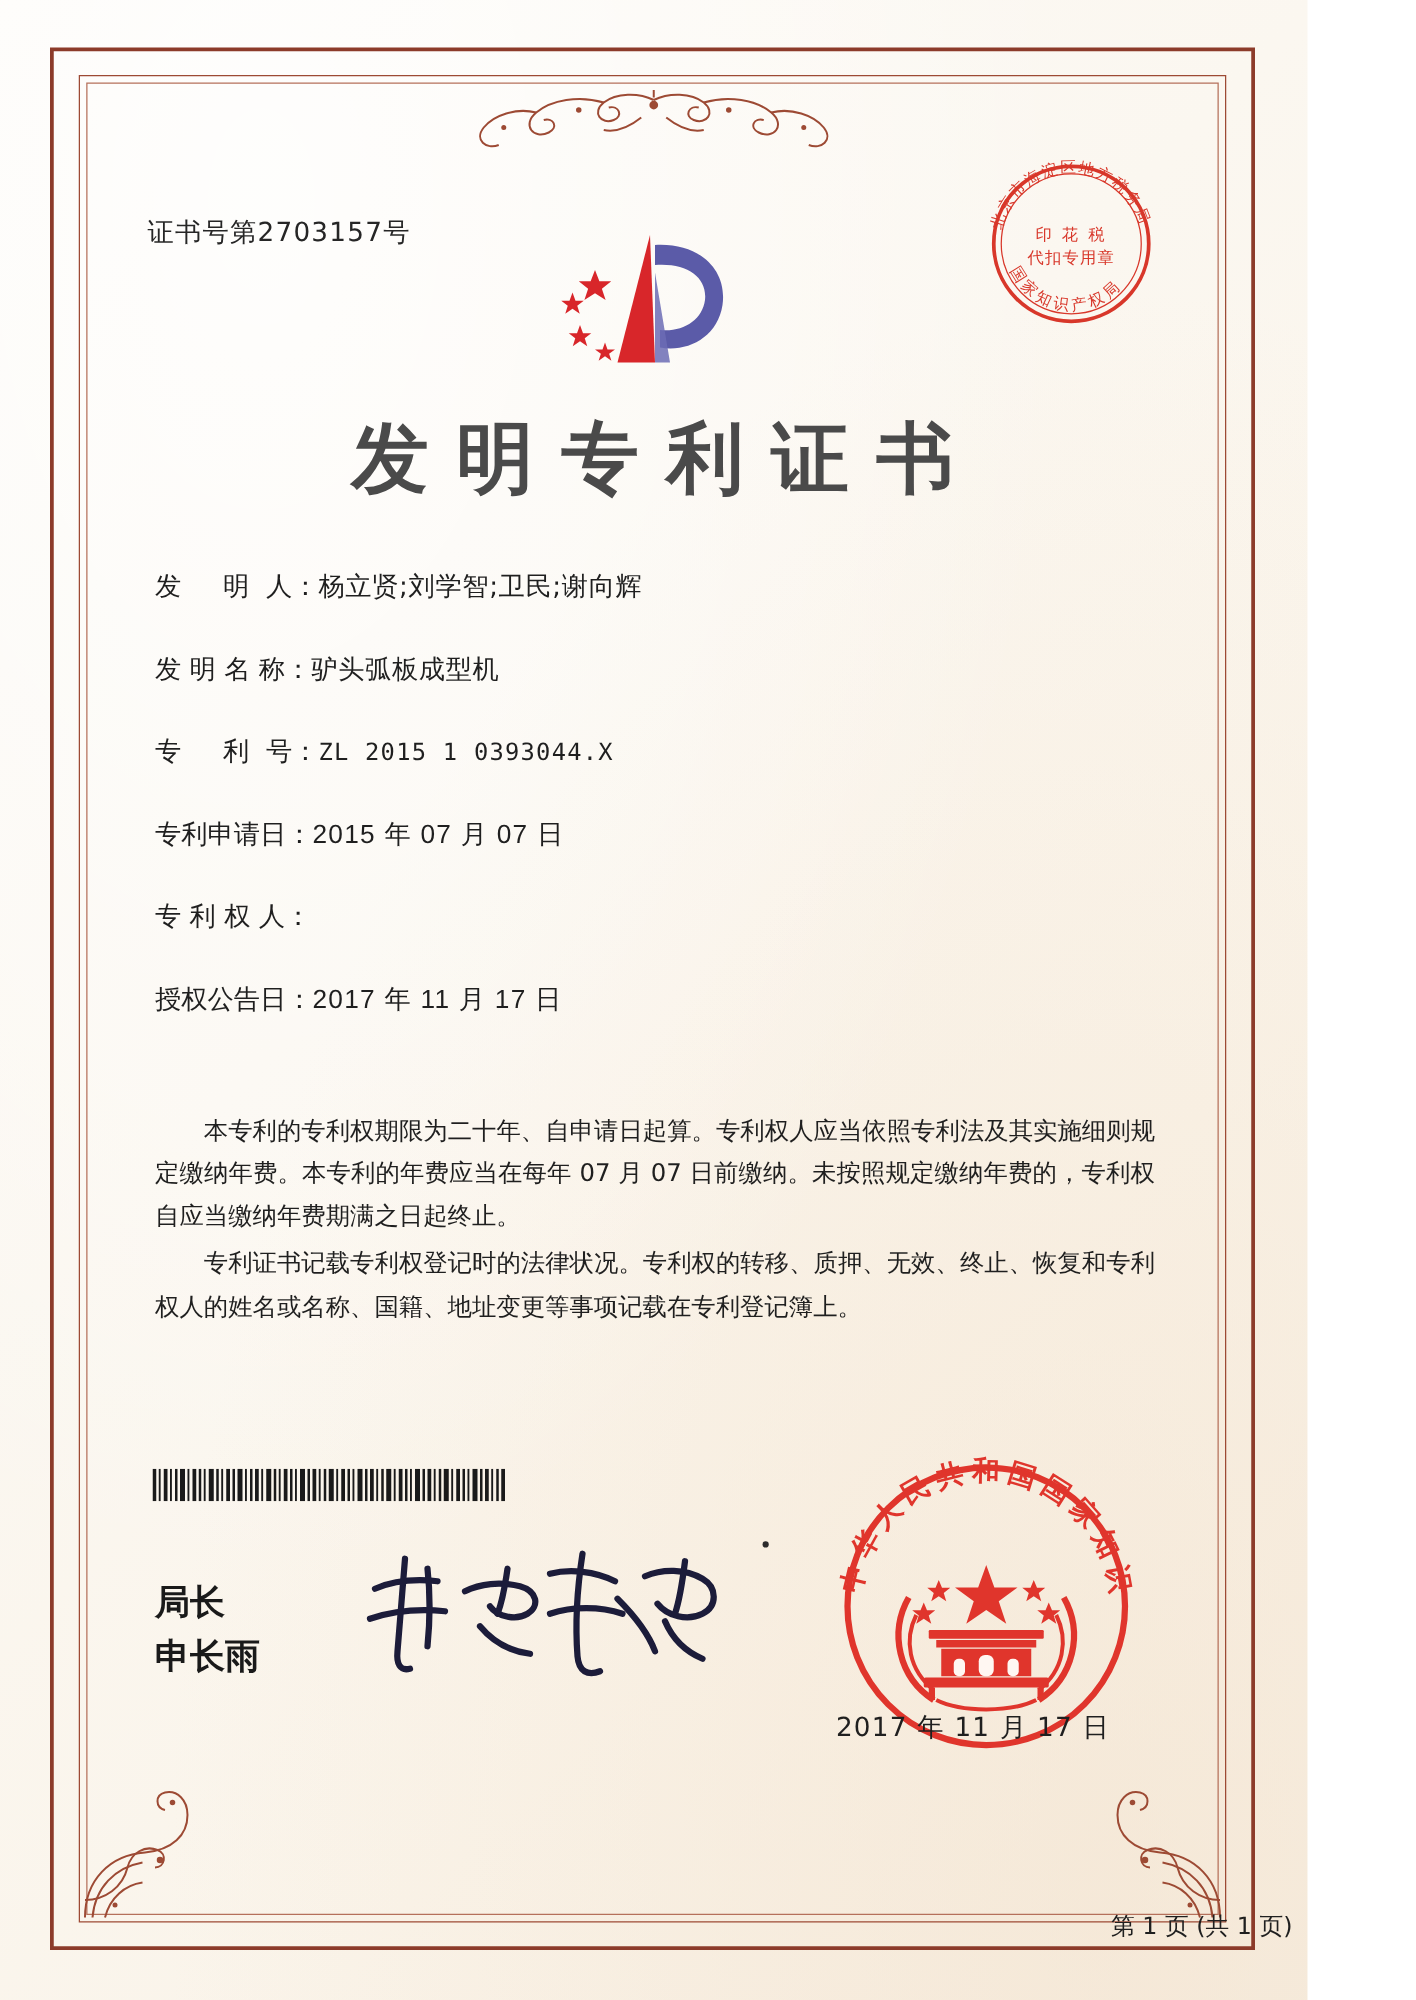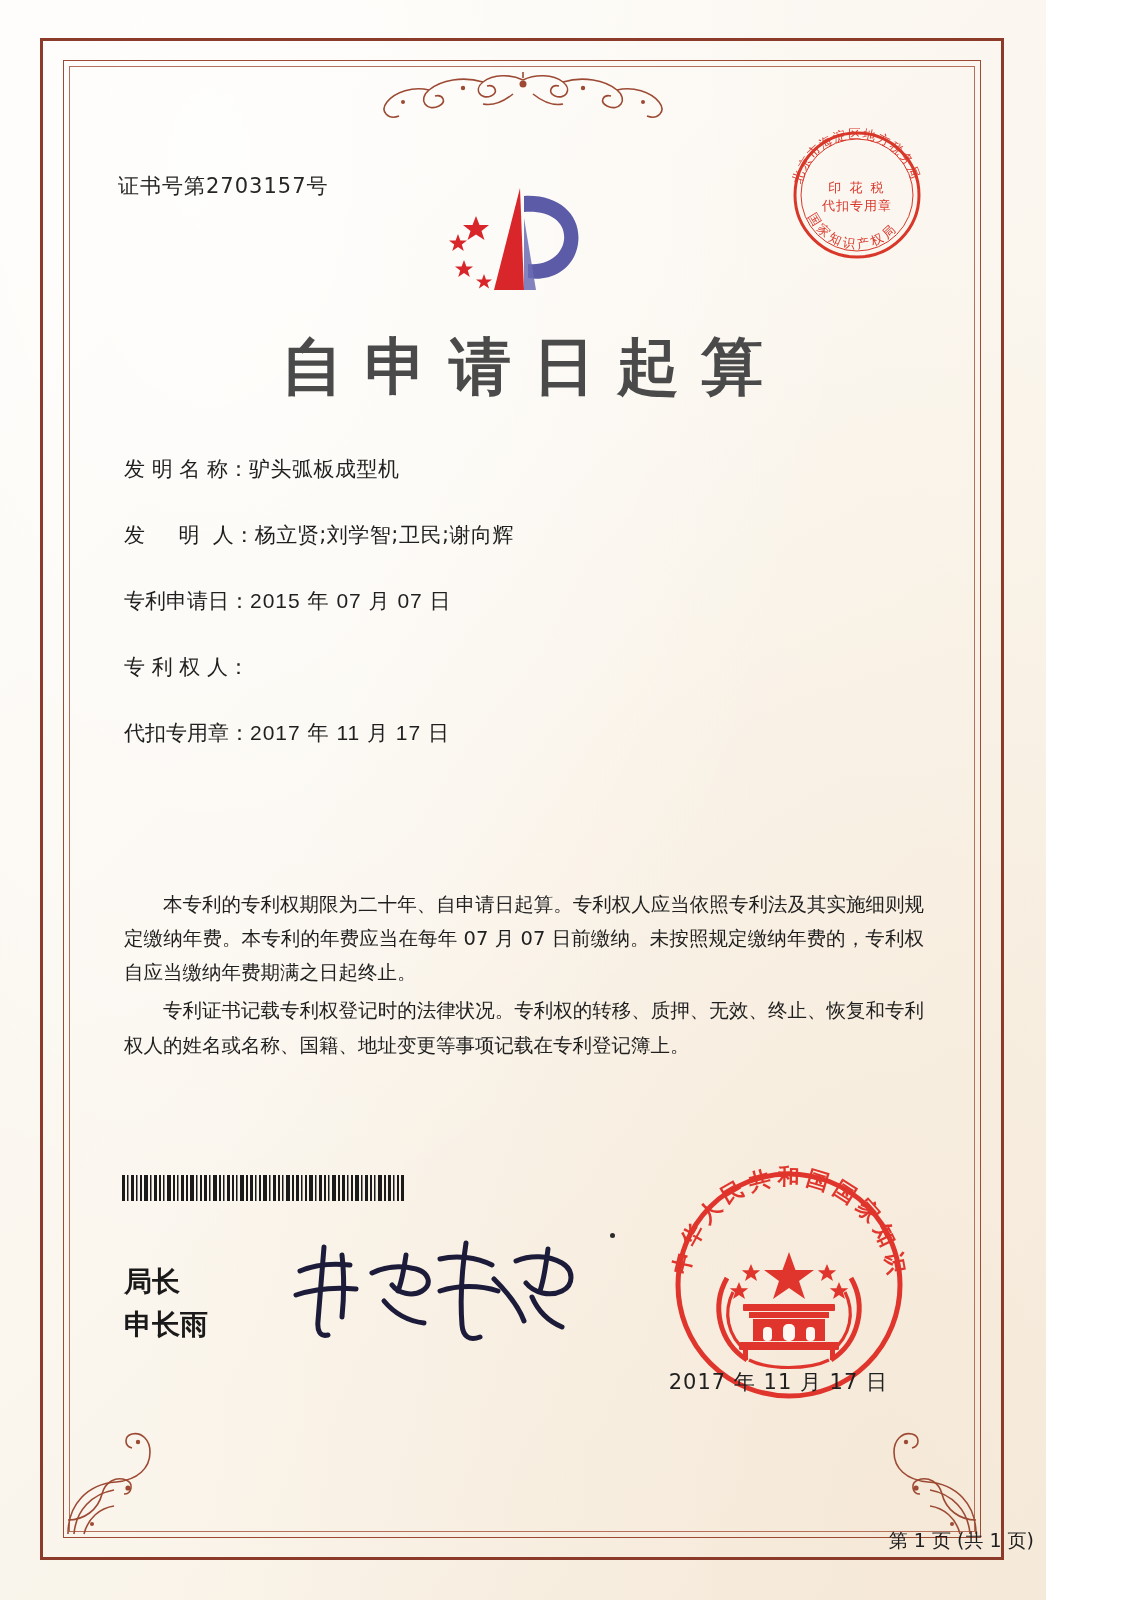--- a/index.html
+++ b/index.html
@@ -340,40 +340,44 @@
           <textPath href="#arcTop" startOffset="6%">北京市海淀区地方税务局</textPath>
         </text>
         <text fill="#d8372a" font-size="12.5" font-family="DejaVu Sans, sans-serif" letter-spacing="3">
           <textPath href="#arcBottom" startOffset="13%">国家知识产权局</textPath>
         </text>
         <text x="75" y="72" fill="#d8372a" font-size="13" text-anchor="middle" font-family="DejaVu Sans, sans-serif" letter-spacing="2">印 花 税</text>
         <text x="75" y="90" fill="#d8372a" font-size="13" text-anchor="middle" font-family="DejaVu Sans, sans-serif" letter-spacing="1">代扣专用章</text>
       </svg>
     </div>
 
-    <div class="title">自申请日起算</div>
+    <div class="title">发明专利证书</div>
 
     <div class="fields">
+      <div class="field-row">
+        <span class="field-label">发     明  人：</span>
+        <span class="field-value">杨立贤;刘学智;卫民;谢向辉</span>
+      </div>
       <div class="field-row">
         <span class="field-label">发 明 名 称：</span>
         <span class="field-value">驴头弧板成型机</span>
       </div>
       <div class="field-row">
-        <span class="field-label">发     明  人：</span>
-        <span class="field-value">杨立贤;刘学智;卫民;谢向辉</span>
+        <span class="field-label">专     利  号：</span>
+        <span class="field-value mono">ZL 2015 1 0393044.X</span>
       </div>
       <div class="field-row">
         <span class="field-label">专利申请日：</span>
         <span class="field-value dated">2015 年 07 月 07 日</span>
       </div>
       <div class="field-row">
         <span class="field-label">专 利 权 人：</span>
       </div>
       <div class="field-row">
-        <span class="field-label">代扣专用章：</span>
+        <span class="field-label">授权公告日：</span>
         <span class="field-value dated">2017 年 11 月 17 日</span>
       </div>
     </div>
 
     <div class="paragraphs">
       <p>本专利的专利权期限为二十年、自申请日起算。专利权人应当依照专利法及其实施细则规定缴纳年费。本专利的年费应当在每年 07 月 07 日前缴纳。未按照规定缴纳年费的，专利权自应当缴纳年费期满之日起终止。</p>
       <p>专利证书记载专利权登记时的法律状况。专利权的转移、质押、无效、终止、恢复和专利权人的姓名或名称、国籍、地址变更等事项记载在专利登记簿上。</p>
     </div>
 
     <div class="barcode">

